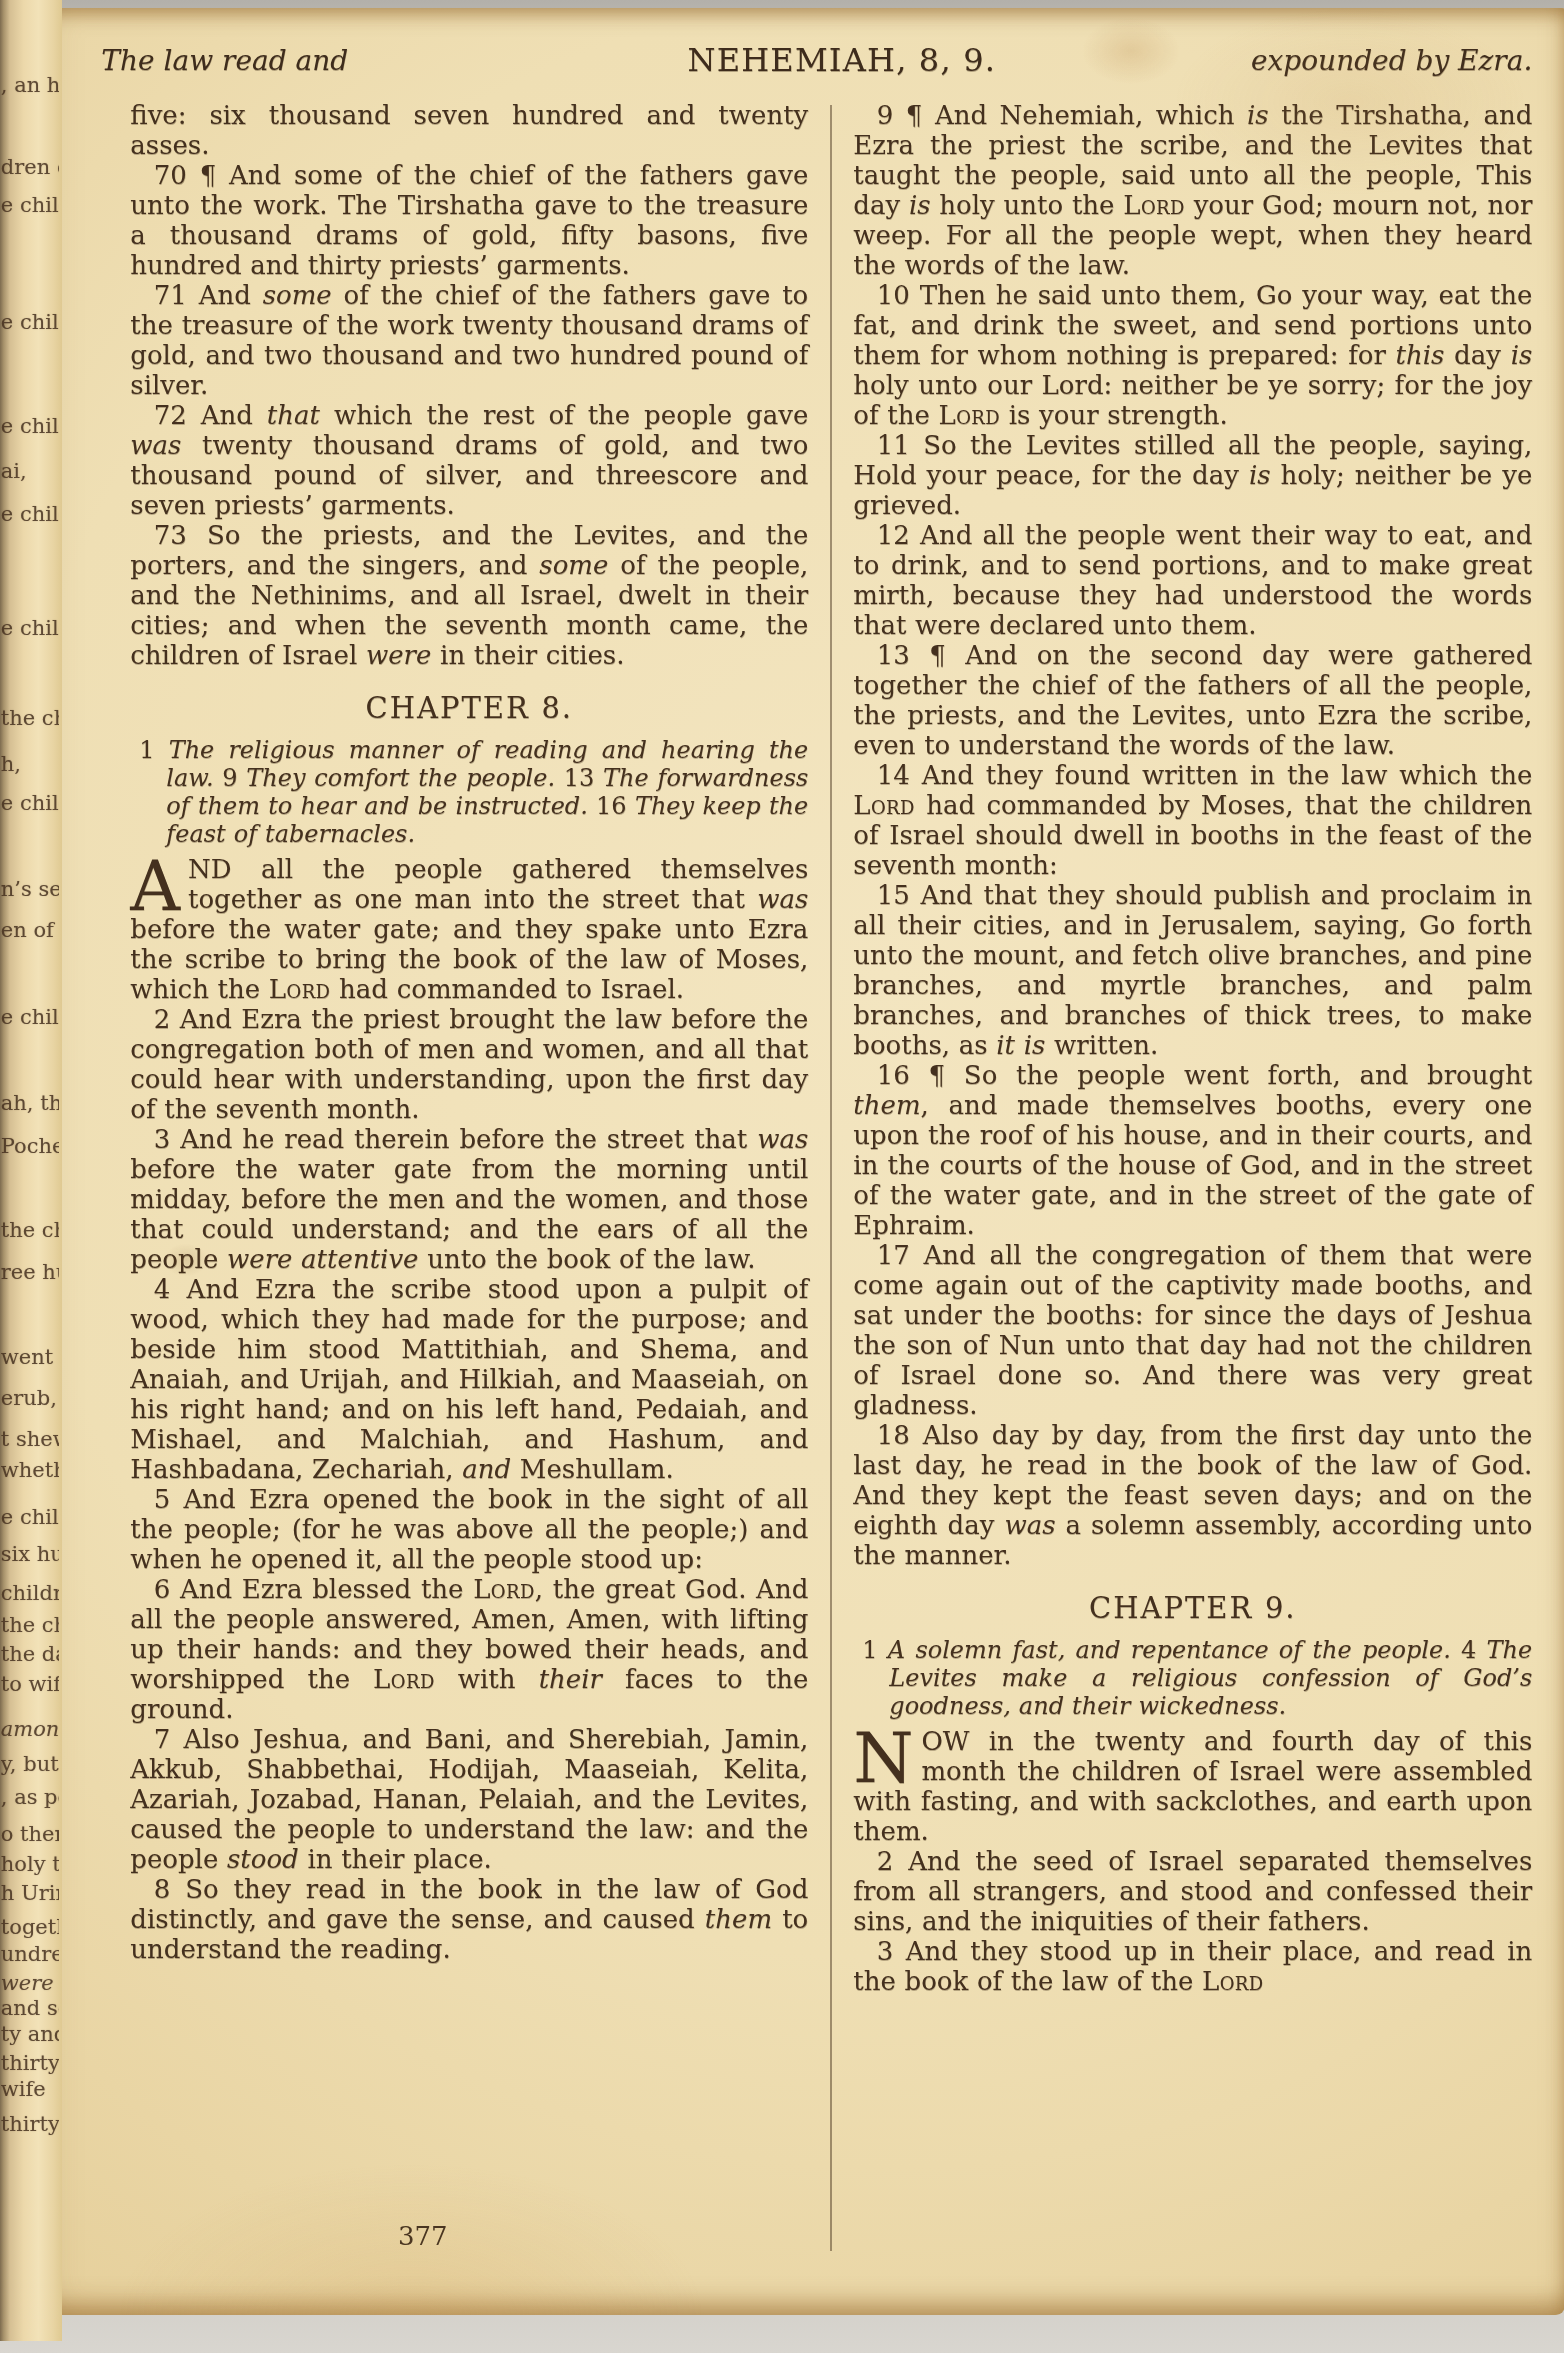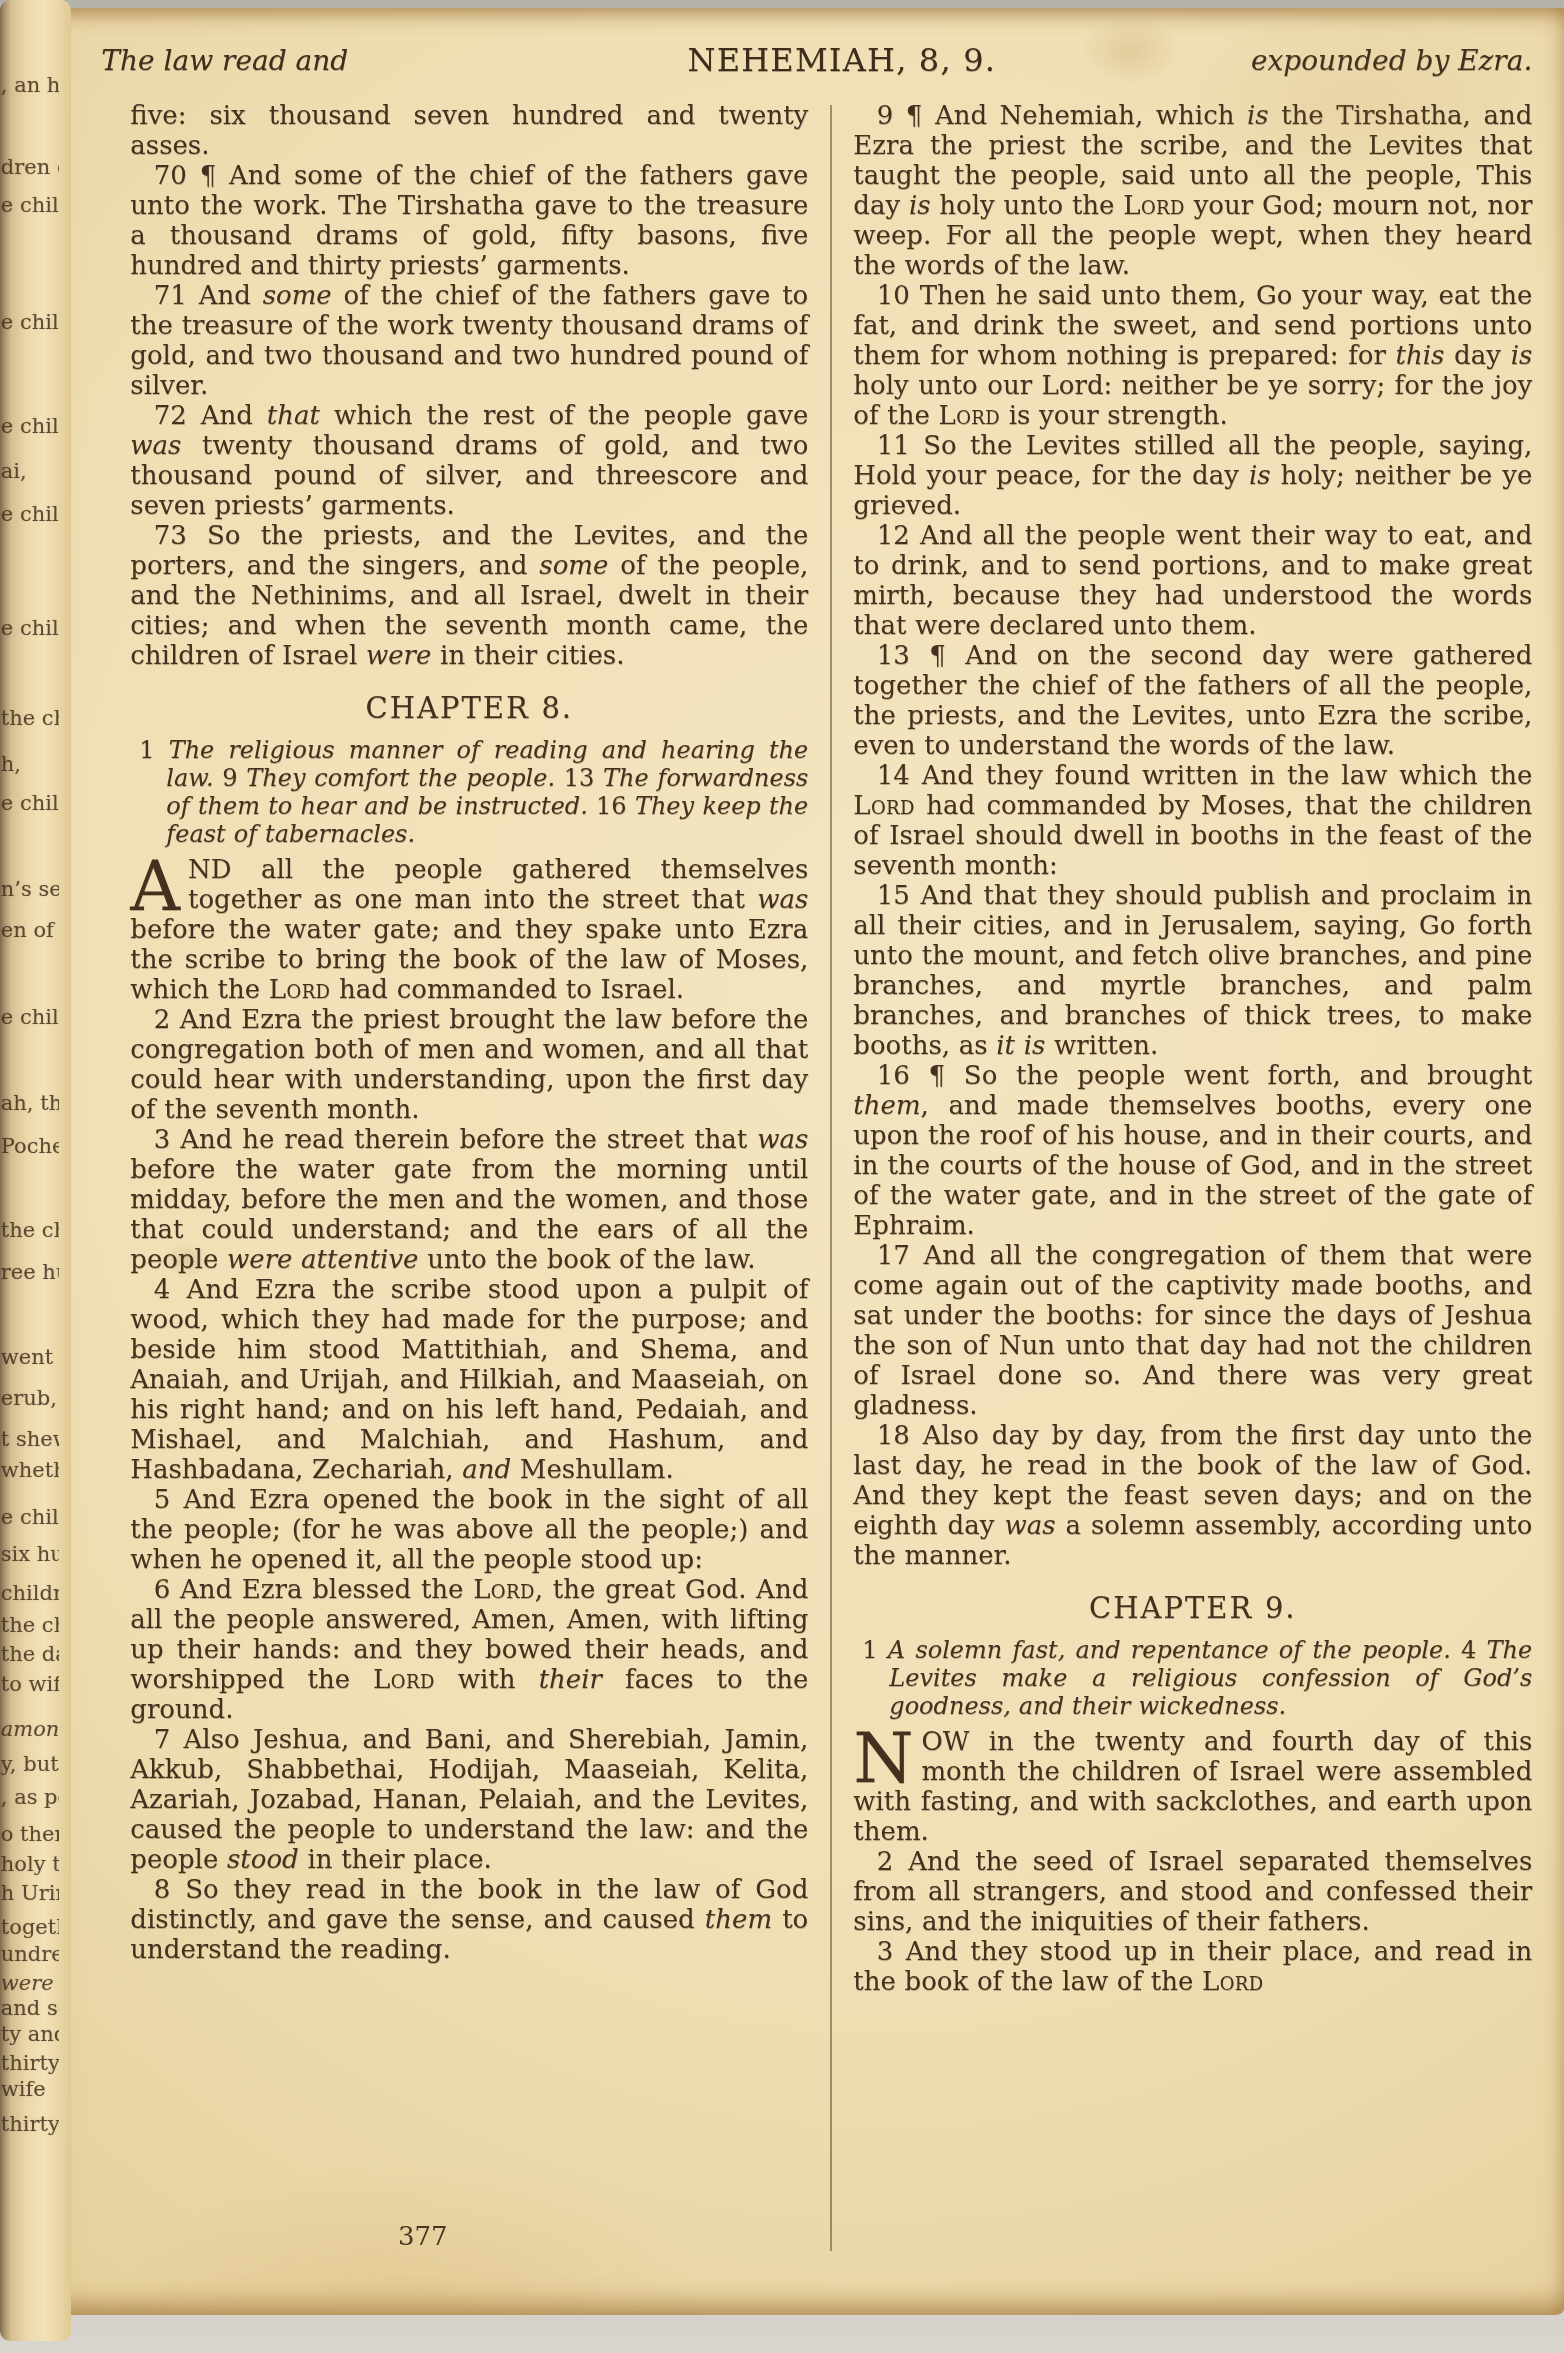--- a/index.html
+++ b/index.html
@@ -20,23 +20,22 @@
   }
   .page::after{ 
     content:"";position:absolute;inset:0;pointer-events:none;border-radius:inherit;
     background:
       radial-gradient(70px 47px at 1111px 43px, rgba(170,110,40,.18), transparent 70%),
       radial-gradient(31px 23.5px at 166px 1252px, rgba(120,80,30,.15), transparent 70%),
       radial-gradient(235px 125px at 1330px 94px, rgba(190,140,70,.12), transparent 75%),
       radial-gradient(391px 203px at 391px 2308px, rgba(205,160,90,.2), transparent 75%);
   }
   .spine{
-    position:absolute;left:0;top:0;width:71px;height:2341px;overflow:hidden;
+    position:absolute;left:0;top:0;width:62px;height:2341px;overflow:hidden;
     background:linear-gradient(90deg,#7d6b4f 0%,#a7926b 6%,#d5bf93 16%,#ecd8aa 38%,#f2e2b8 62%,#e8d4a3 86%,#dfc992 100%);
-    border-radius:10px;
   }
   .fragment{
     position:absolute;left:0.8px;width:58px;overflow:hidden;white-space:nowrap;
     font-size:21px;line-height:23.5px;color:rgba(70,49,31,.8);
     text-shadow:0 0 1.2px rgba(70,49,31,.35);
   }
   .fragment.it{font-style:italic;}
   .running-head{position:absolute;color:#3e2c1c;text-shadow:0.3px 0.5px 0.5px rgba(60,40,20,.35);}
   .rh-left{left:81px;top:36px;font-style:italic;font-size:28px;}
   .rh-center{left:657px;top:33px;width:329px;text-align:center;font-size:32px;letter-spacing:1.2px;}

